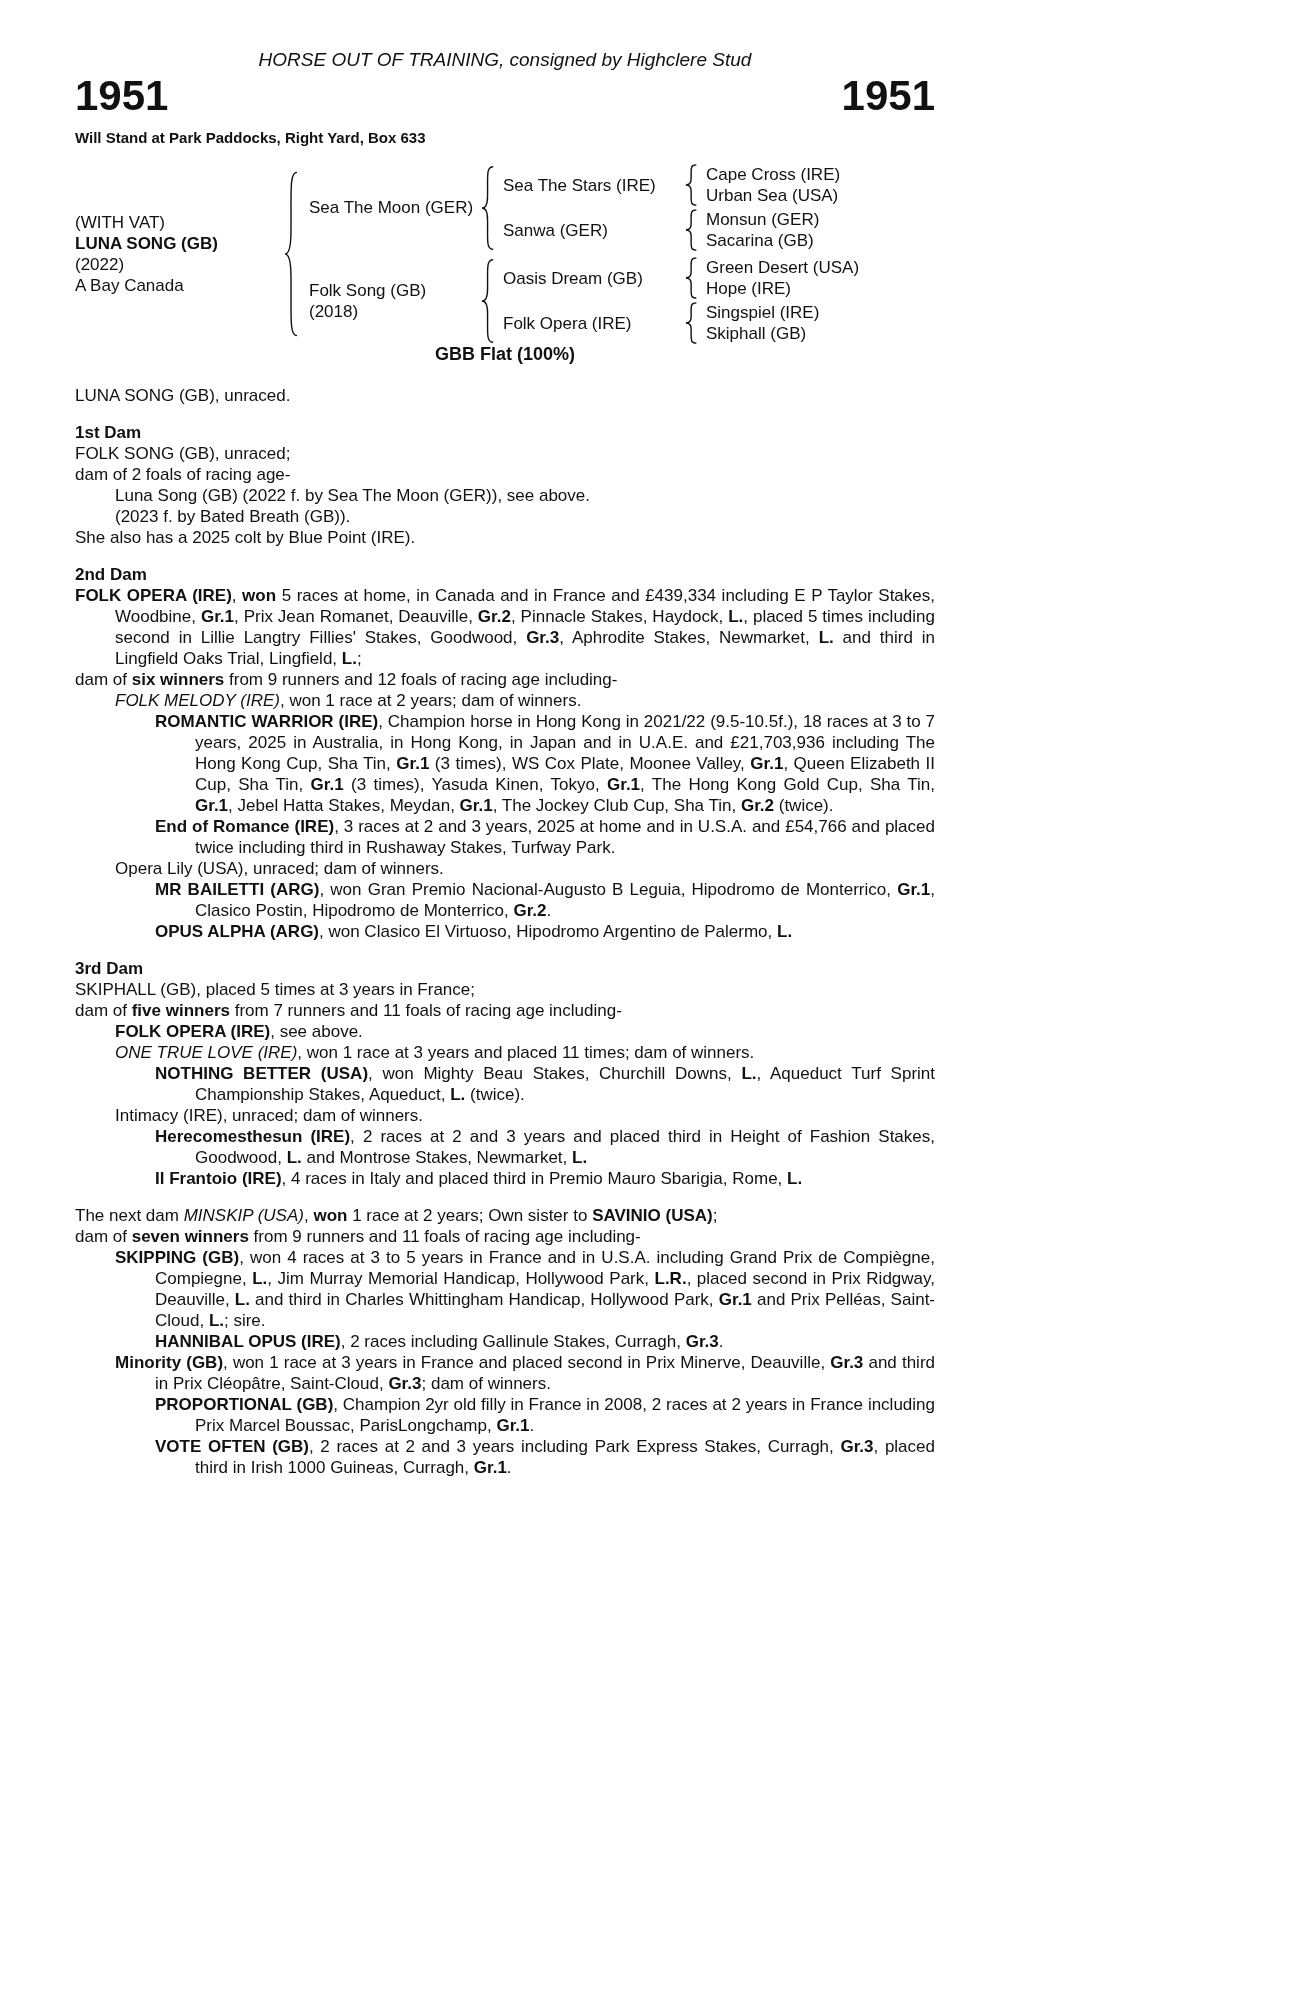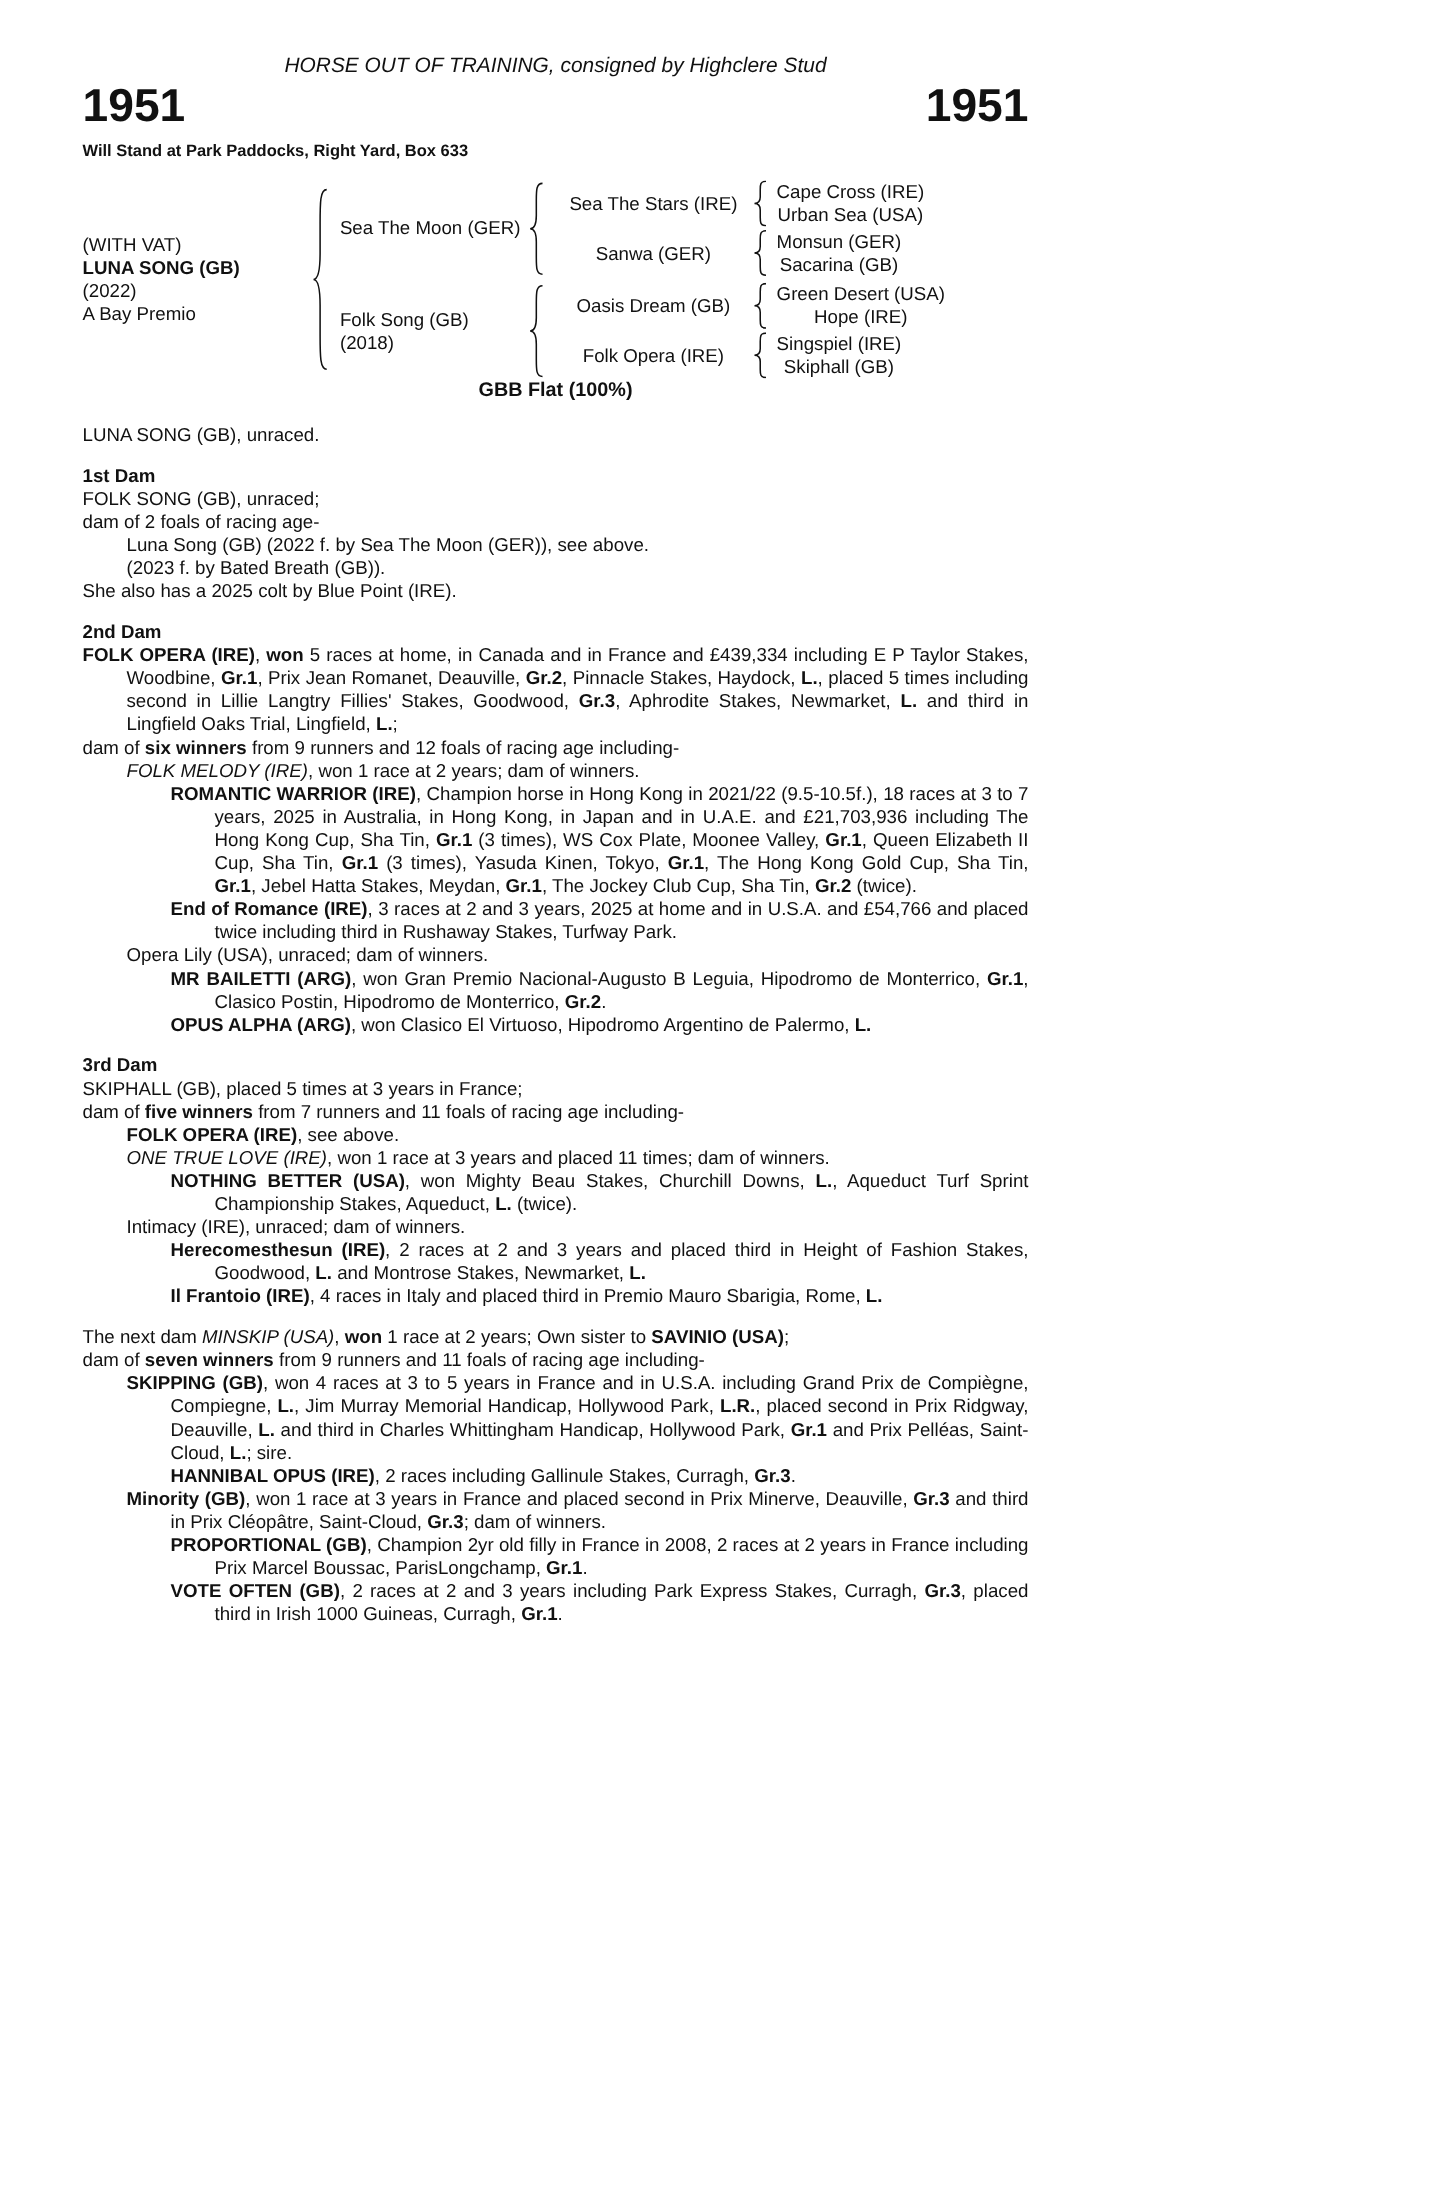--- a/index.html
+++ b/index.html
@@ -20,21 +20,21 @@
   .stand { font-weight:bold; font-size:15px; line-height:24px; margin-top:8px; }
 
   
   .ped { display:flex; align-items:center; margin-top:14px; }
   .ped-subject { width:205px; flex:0 0 auto; }
   .ped-subject > div { line-height:21px; }
   .gen1 { display:flex; flex-direction:column; row-gap:6px; flex:1 1 auto; }
   .parent-block { display:flex; align-items:center; }
   .parent-name { width:172px; flex:0 0 auto; }
   .gen2 { display:flex; flex-direction:column; row-gap:3px; flex:1 1 auto; }
-  .gp-block { display:flex; align-items:center;text-align:center; }
+  .gp-block { display:flex; align-items:center; }
   .gp-name { width:182px; flex:0 0 auto; }
   .ggp-col { display:flex; flex-direction:column; }
   .ggp { white-space:nowrap; line-height:21px; }
   .brace { flex:0 0 auto; display:block; }
   .brace-s { width:14px; height:42px; margin-right:7px; }
   .brace-m { width:15px; height:86px; margin-right:7px; }
   .brace-l { width:16px; height:170px; margin:0 9px 0 4px; }
   .b { font-weight:bold; }
   .i { font-style:italic; }
 
@@ -62,21 +62,21 @@
     <span>1951</span>
   </div>
 
   <div class="stand">Will Stand at Park Paddocks, Right Yard, Box 633</div>
 
   <div class="ped">
     <div class="ped-subject">
       <div>(WITH VAT)</div>
       <div class="b">LUNA SONG (GB)</div>
       <div>(2022)</div>
-      <div>A Bay Premio</div>
+      <div>A Bay Canada</div>
     </div>
 
     <svg class="brace brace-l" viewBox="0 0 16 100" preserveAspectRatio="none" aria-hidden="true">
       <path d="M13 2 C7 2 7 9 7 20 L7 36 C7 45 5 50 1 50 C5 50 7 55 7 64 L7 80 C7 91 7 98 13 98" fill="none" stroke="#111" stroke-width="1.4" vector-effect="non-scaling-stroke"></path>
     </svg>
 
     <div class="gen1">
 
       <div class="parent-block">
         <div class="parent-name">Sea The Moon (GER)</div>

